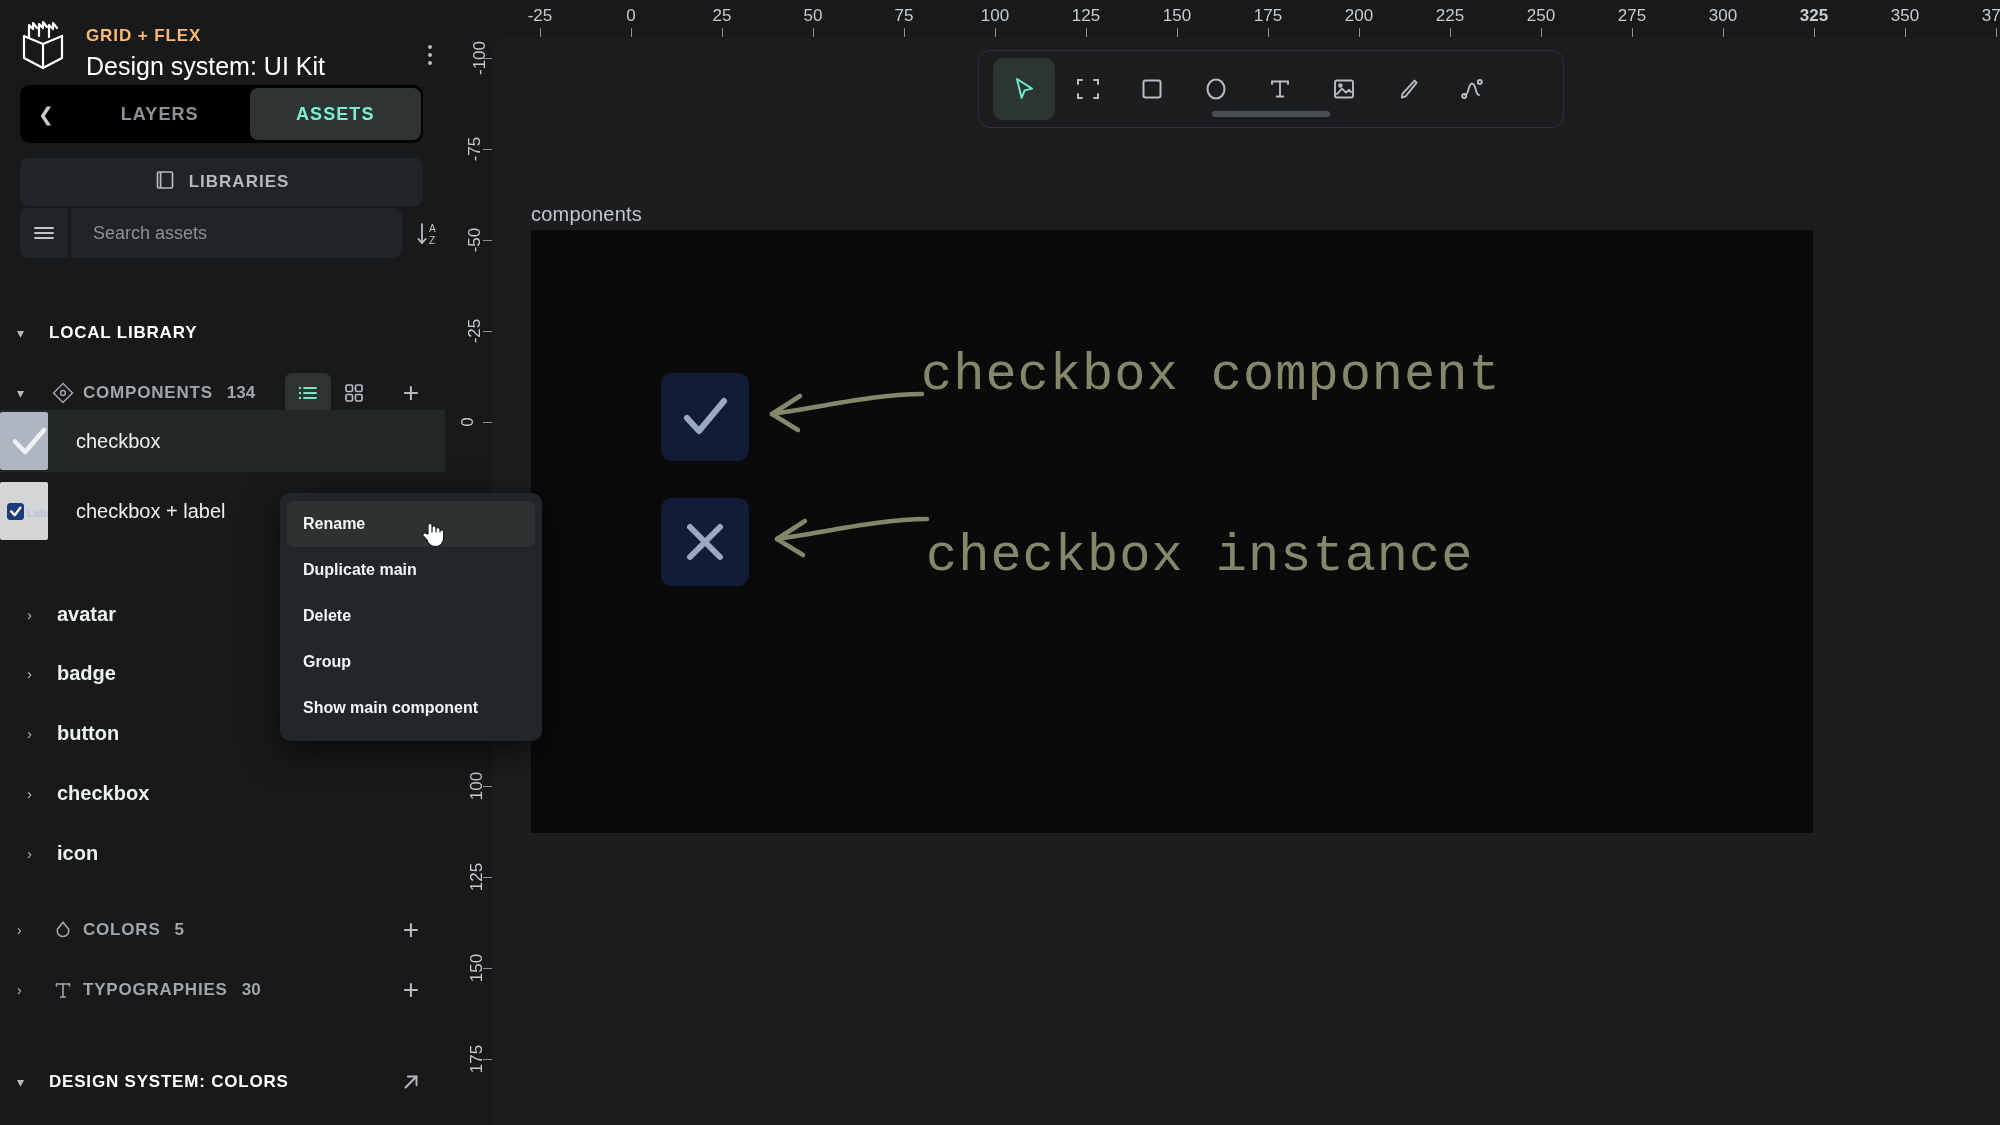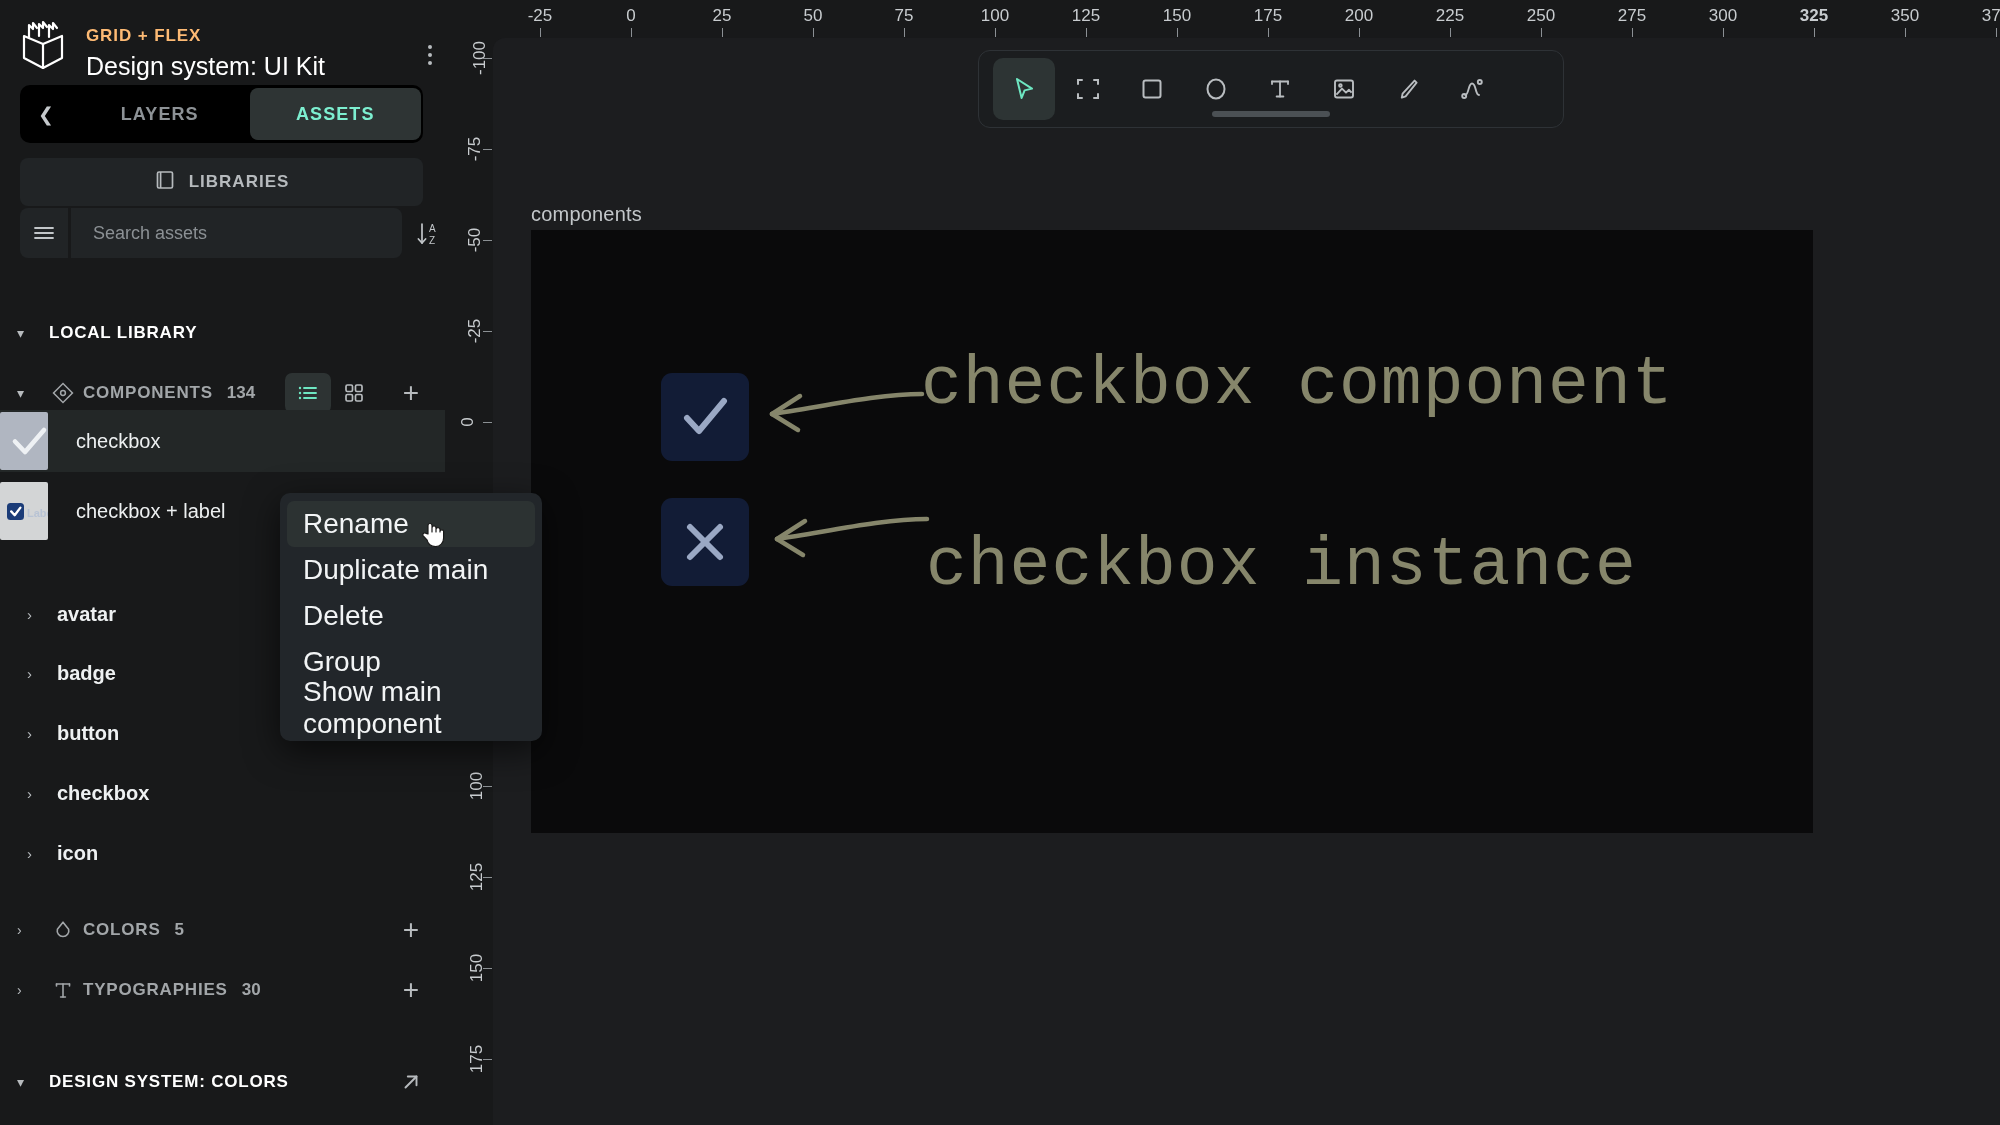--- a/index.html
+++ b/index.html
@@ -148,21 +148,21 @@
   #ctx-menu {
     position: absolute; left: 280px; top: 493px;
     width: 262px; background: #22262a;
     border-radius: 10px; padding: 8px 0 10px 0;
     box-shadow: 0 10px 34px rgba(0,0,0,.62);
     z-index: 60;
   }
   .ctx-item {
     height: 46px; margin: 0 7px; padding: 0 16px; border-radius: 7px;
     display: flex; align-items: center;
-    font-size: 28px; color: #f2f4f5; cursor: pointer;
+    font-size: 16px; color: #f2f4f5; cursor: pointer; font-weight: bold;
   }
   .ctx-item.hl { background: #2c3232; }
   #ctx-cursor { position: absolute; left: 420px; top: 518px; width: 26px; height: 30px; z-index: 61; pointer-events: none; }
 
   
   #ruler-h {
     position: absolute; left: 460px; top: 0; width: 1540px; height: 38px;
     background: #18191a; overflow: hidden;
   }
   #ruler-v {
@@ -199,21 +199,21 @@
     width: 1282px; height: 603px;
     background: #0a0a0b;
   }
   .cbox {
     position: absolute; width: 88px; height: 88px; border-radius: 11px; background: #121c36;
     display: flex; align-items: center; justify-content: center;
   }
   .anno {
     position: absolute;
     font-family: "Liberation Mono", "DejaVu Sans Mono", monospace;
-    font-size: 68px; color: #86866b; white-space: nowrap; letter-spacing: 1px;
+    font-size: 52px; color: #86866b; white-space: nowrap; letter-spacing: 1px;
   }
 
   
   #toolbar {
     position: absolute; left: 978px; top: 50px;
     width: 586px; height: 78px;
     background: #1b1d1f; border: 1px solid #2e3236; border-radius: 12px;
     display: flex; align-items: center; padding-left: 14px; gap: 2px;
     z-index: 40;
   }

